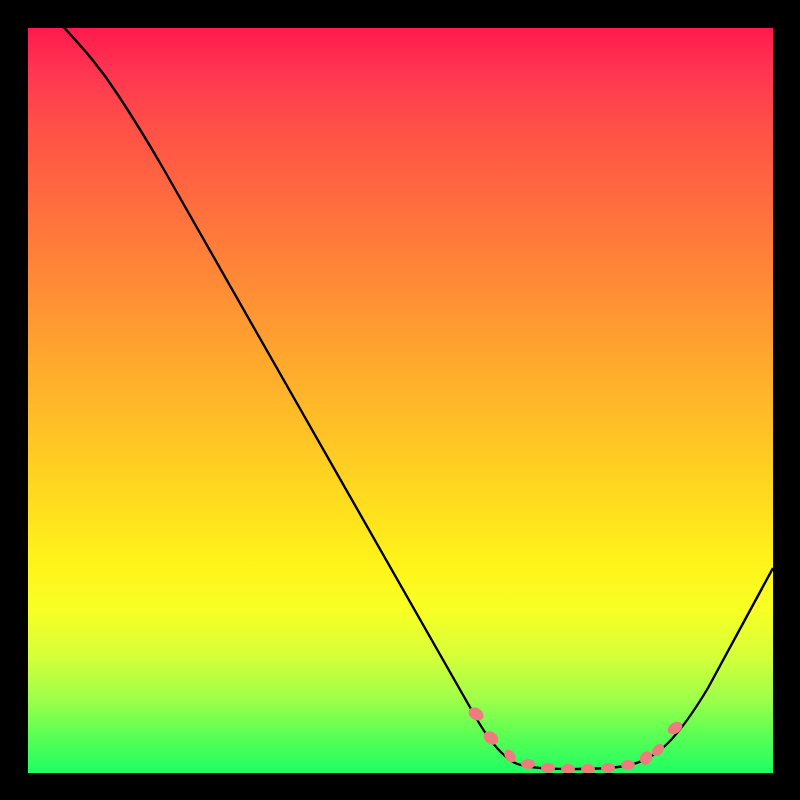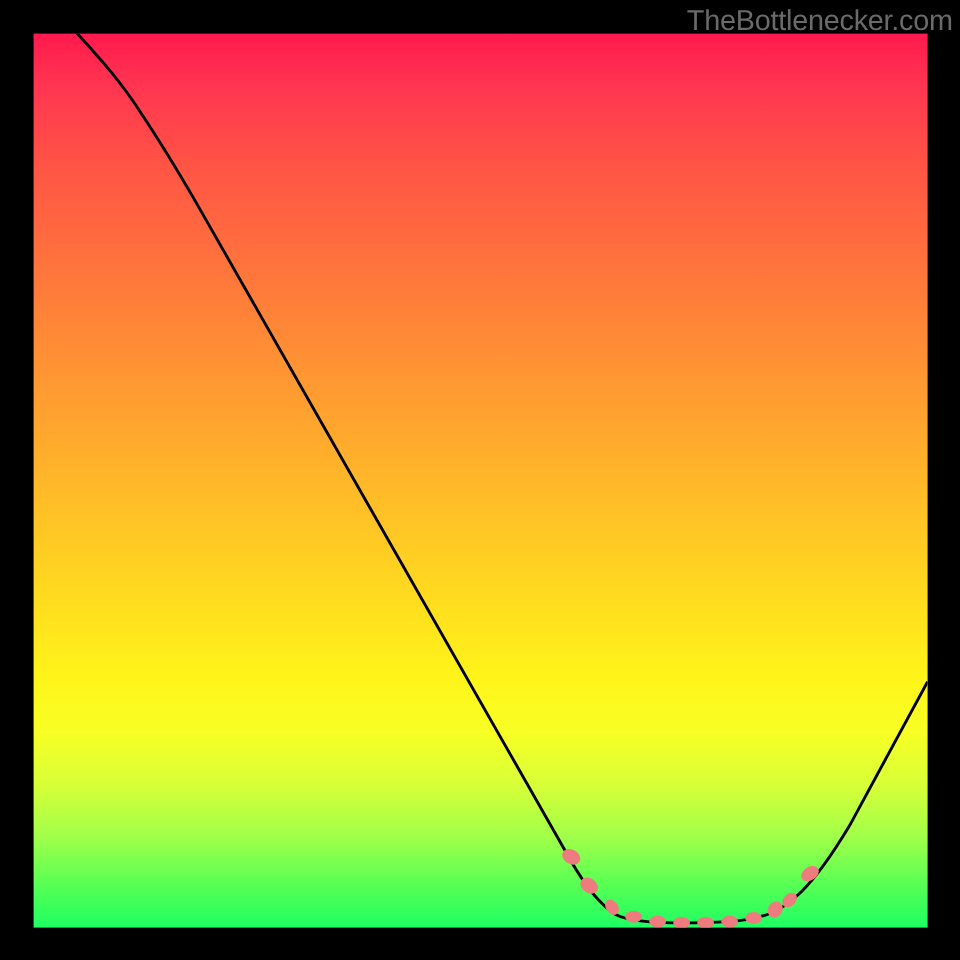--- a/index.html
+++ b/index.html
@@ -88,15 +88,14 @@
         <ellipse cx="580" cy="740" rx="7" ry="5"></ellipse>
         <ellipse cx="600" cy="737" rx="7" ry="5"></ellipse>
         <ellipse cx="618" cy="730" rx="6" ry="7" transform="rotate(35 618 730)"></ellipse>
         <ellipse cx="630" cy="722" rx="5" ry="7" transform="rotate(45 630 722)"></ellipse>
         <ellipse cx="647" cy="700" rx="5.5" ry="8" transform="rotate(58 647 700)"></ellipse>
       </g>
     </svg>
 
   </div>
 
-  <div class="watermark">TheBottlenecker.com</div>
 
 </div>
 
 </body></html>

